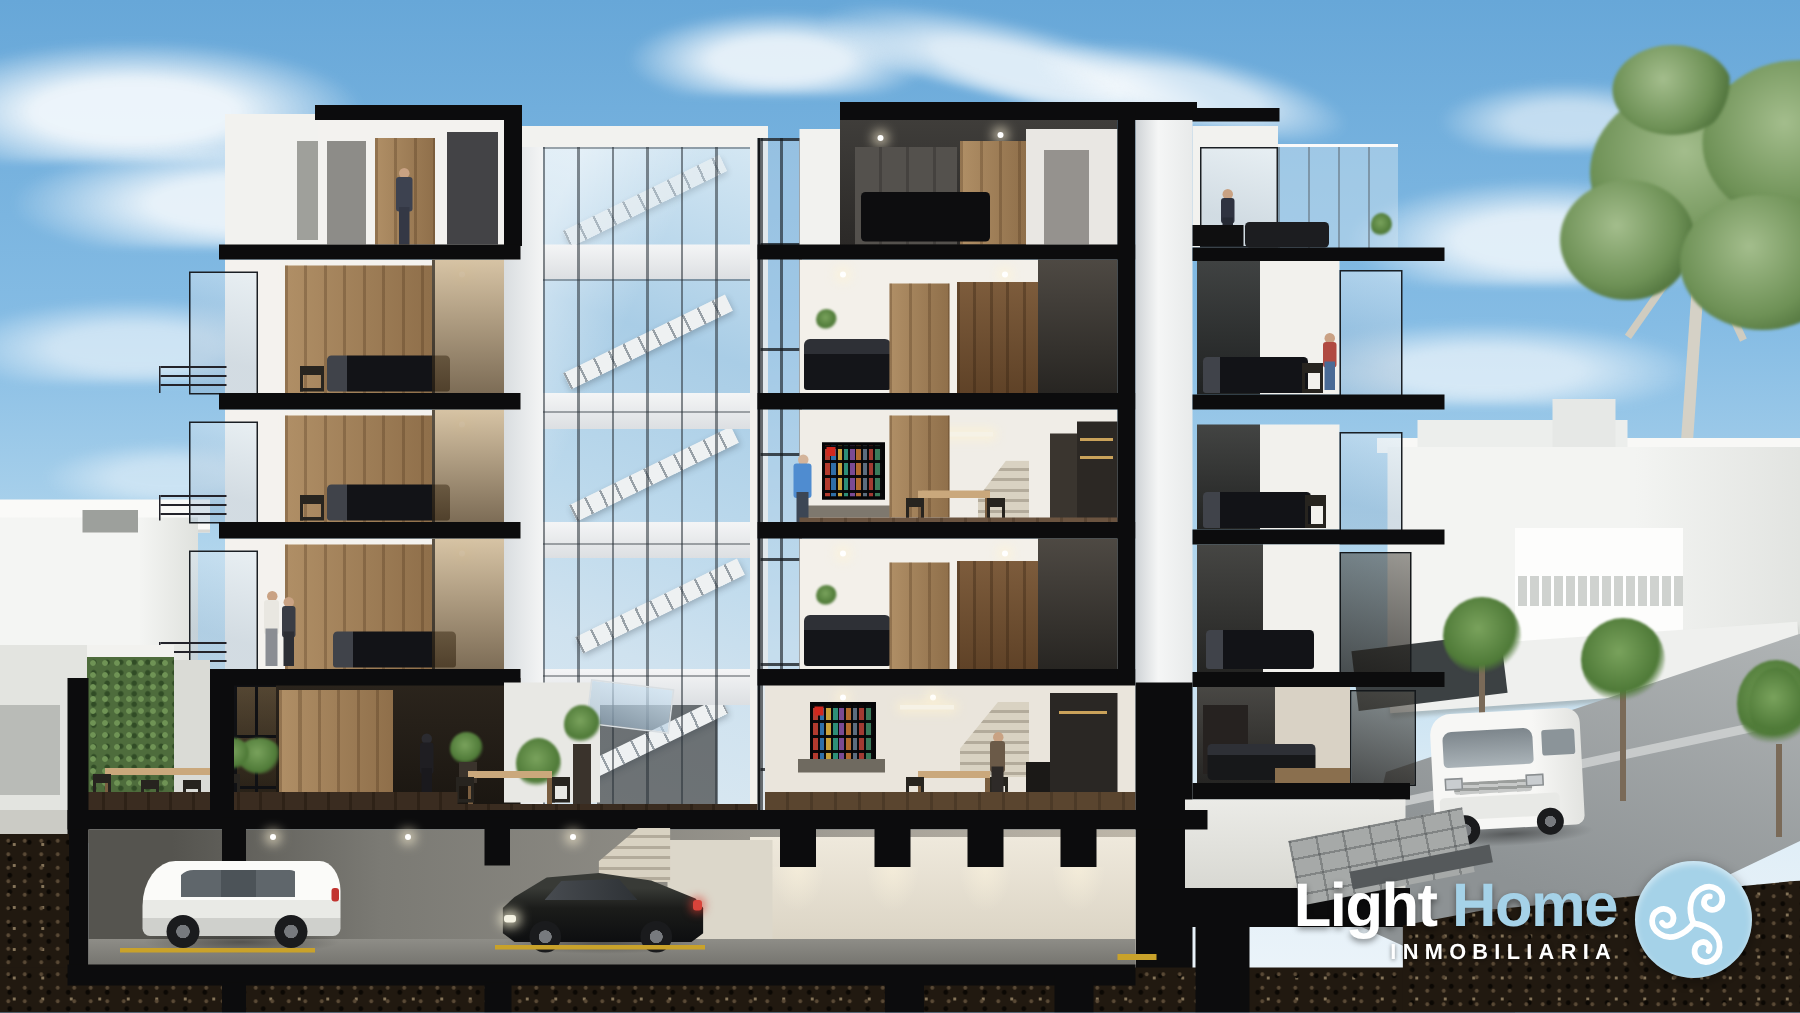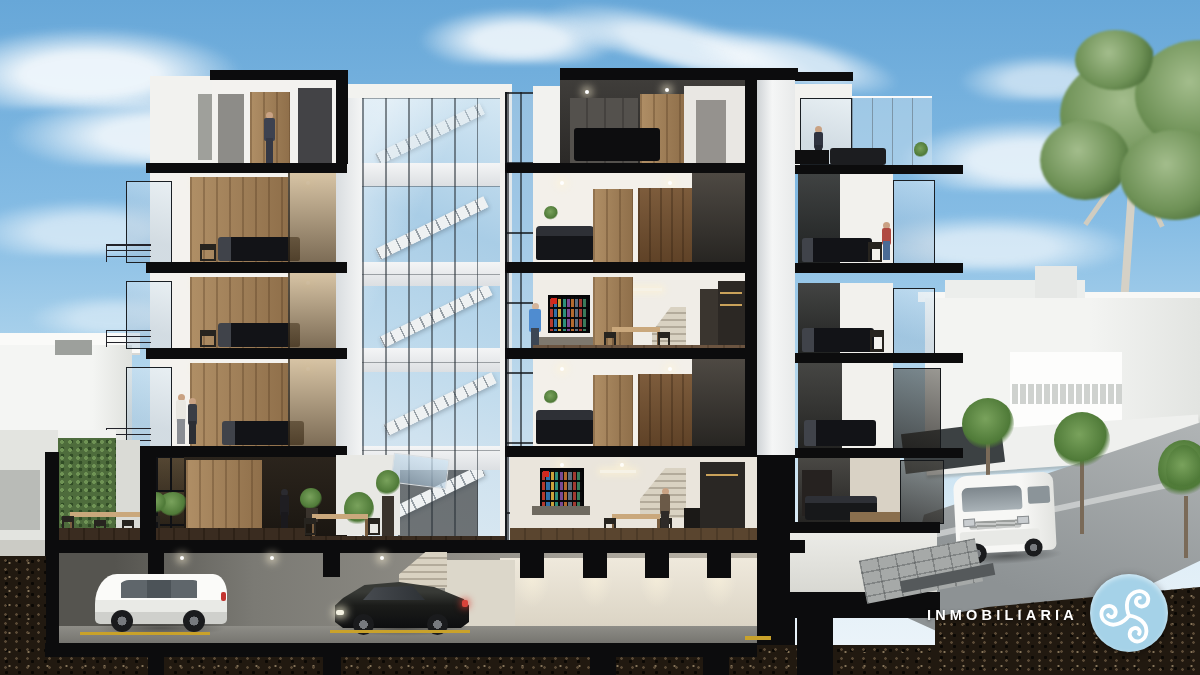--- a/index.html
+++ b/index.html
@@ -418,20 +418,23 @@
 
   <div class="slab" style="left:45px;top:643px;width:712px;height:14px;"></div>
   <div class="slab" style="left:148px;top:655px;width:16px;height:20px;"></div>
   <div class="slab" style="left:323px;top:655px;width:18px;height:20px;"></div>
   <div class="slab" style="left:590px;top:650px;width:26px;height:25px;"></div>
   <div class="slab" style="left:703px;top:650px;width:26px;height:25px;"></div>
   <div class="slab" style="left:797px;top:616px;width:36px;height:59px;"></div>
 
   <div class="abs" style="right:32px;top:574px;display:flex;align-items:center;gap:12px;">
     <div id="logo-text">
+      <div id="brandline">
+        <span style="color:#ffffff;">Light</span><span>&nbsp;</span><span style="color:#a5d2e8;">Home</span>
+      </div>
       <div id="subline">INMOBILIARIA</div>
     </div>
     <div style="width:78px;height:78px;border-radius:50%;background:#a5d2e8;box-shadow:inset 0 2px 5px rgba(255,255,255,.55),0 2px 8px rgba(0,0,0,.35);display:flex;align-items:center;justify-content:center;">
       <svg width="64" height="64" viewBox="0 0 100 100">
         <g stroke="#ffffff" stroke-width="6" fill="none" stroke-linecap="round">
           <path id="tsk-arm" d="M50 54 C 44 40 46 24 58 18 C 70 12 81 20 80 30 C 79 39 69 43 63 37 C 59 33 61 26 67 26"></path>
           <use href="#tsk-arm" transform="rotate(120 50 54)"></use>
           <use href="#tsk-arm" transform="rotate(240 50 54)"></use>
         </g>
       </svg>

